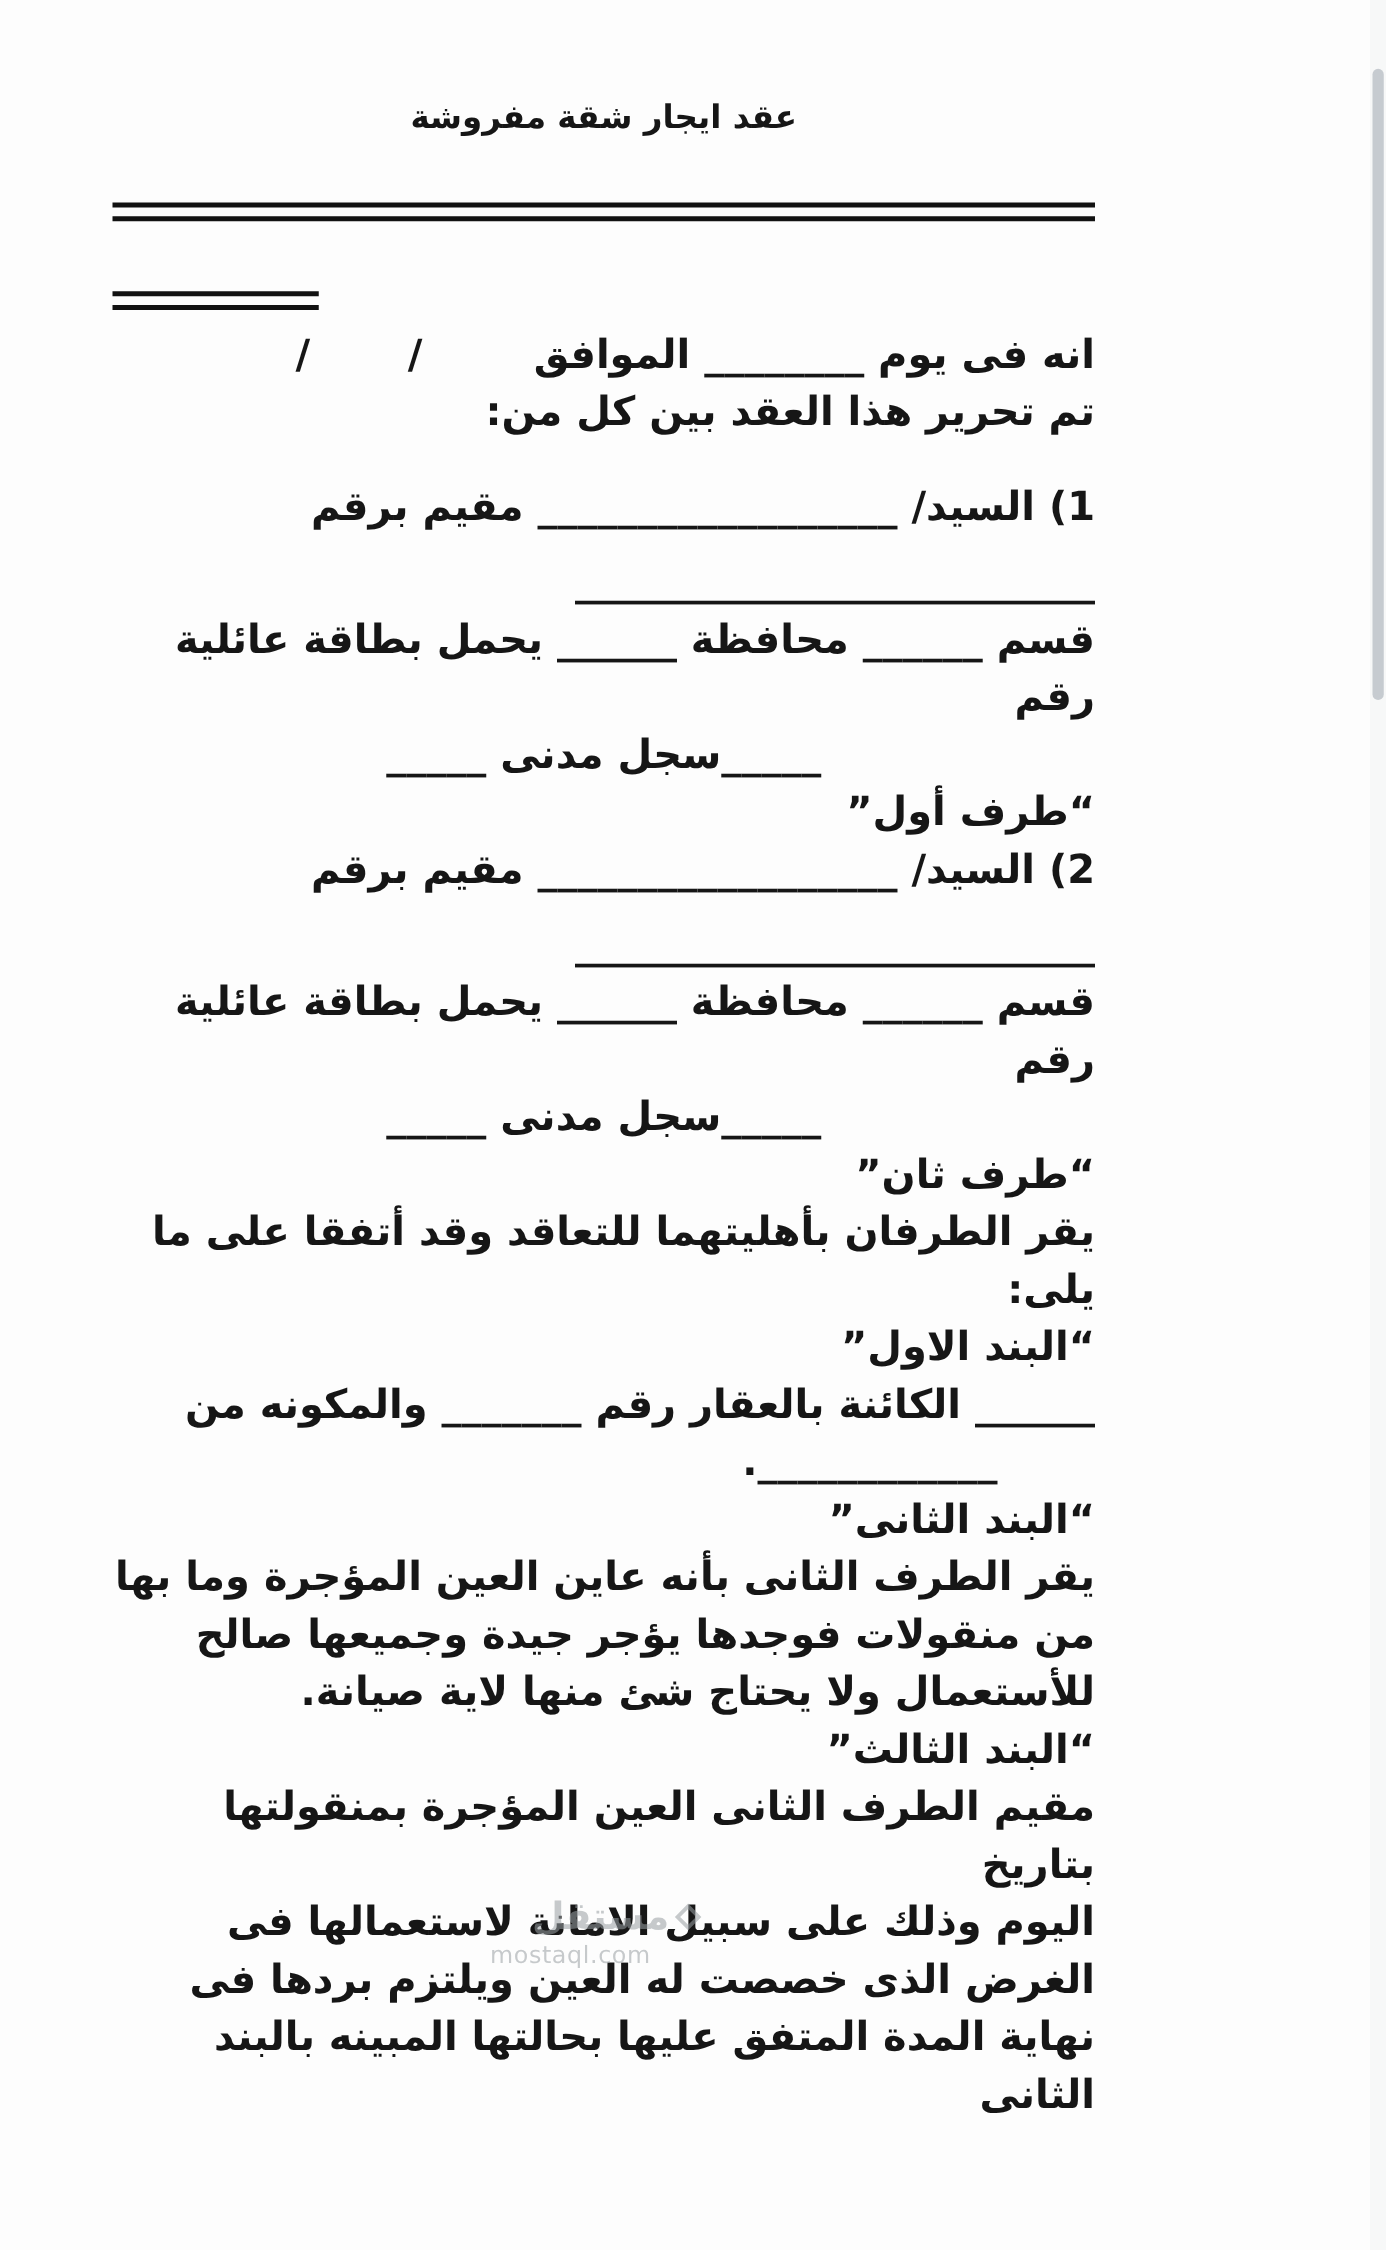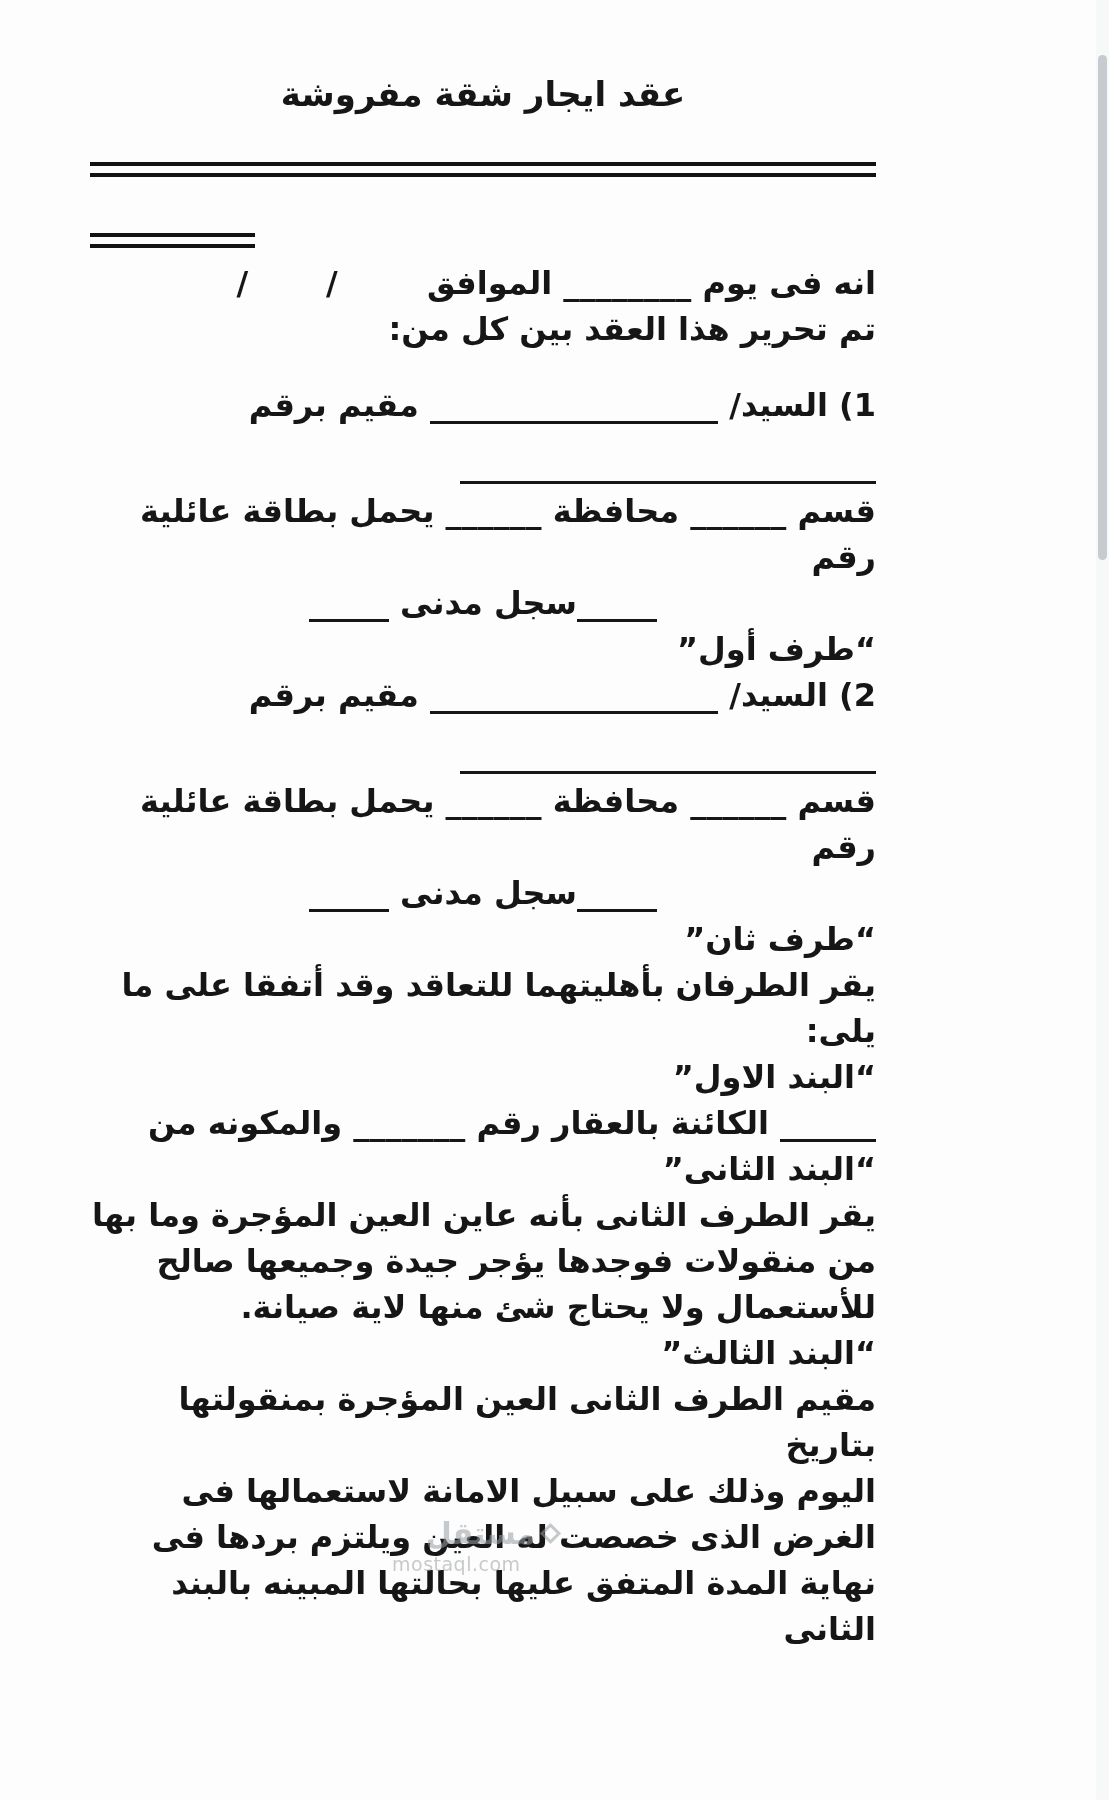--- a/index.html
+++ b/index.html
@@ -17,21 +17,21 @@
   }
   .content {
     position: absolute;
     left: 90px;
     top: 68px;
     width: 786px;
     direction: rtl;
   }
   .doc-title {
     text-align: center;
-    font-size: 34px;
+    font-size: 26px;
     font-weight: 700;
     line-height: 52px;
     letter-spacing: 1px;
   }
   .rule {
     border-top: 4px solid #121212;
     border-bottom: 4px solid #121212;
     height: 7px;
     box-sizing: content-box;
   }
@@ -137,20 +137,21 @@
       <div class="line">“طرف أول”</div>
       <div class="line">2) السيد/ __________________ مقيم برقم</div>
       <div class="line" style="margin-top: 14px;">__________________________</div>
       <div class="line">قسم ______ محافظة ______ يحمل بطاقة عائلية رقم</div>
       <div class="line center">_____سجل مدنى _____</div>
       <div class="line">“طرف ثان”</div>
       <div class="line">يقر الطرفان بأهليتهما للتعاقد وقد أتفقا على ما</div>
       <div class="line">يلى:</div>
       <div class="line">“البند الاول”</div>
       <div class="line">______ الكائنة بالعقار رقم _______ والمكونه من</div>
+      <div class="line right-indent">____________.</div>
       <div class="line">“البند الثانى”</div>
       <div class="line">يقر الطرف الثانى بأنه عاين العين المؤجرة وما بها</div>
       <div class="line">من منقولات فوجدها يؤجر جيدة وجميعها صالح</div>
       <div class="line">للأستعمال ولا يحتاج شئ منها لاية صيانة.</div>
       <div class="line">“البند الثالث”</div>
       <div class="line">مقيم الطرف الثانى العين المؤجرة بمنقولتها بتاريخ</div>
       <div class="line">اليوم وذلك على سبيل الامانة لاستعمالها فى</div>
       <div class="line">الغرض الذى خصصت له العين ويلتزم بردها فى</div>
       <div class="line">نهاية المدة المتفق عليها بحالتها المبينه بالبند الثانى</div>
     </div>

